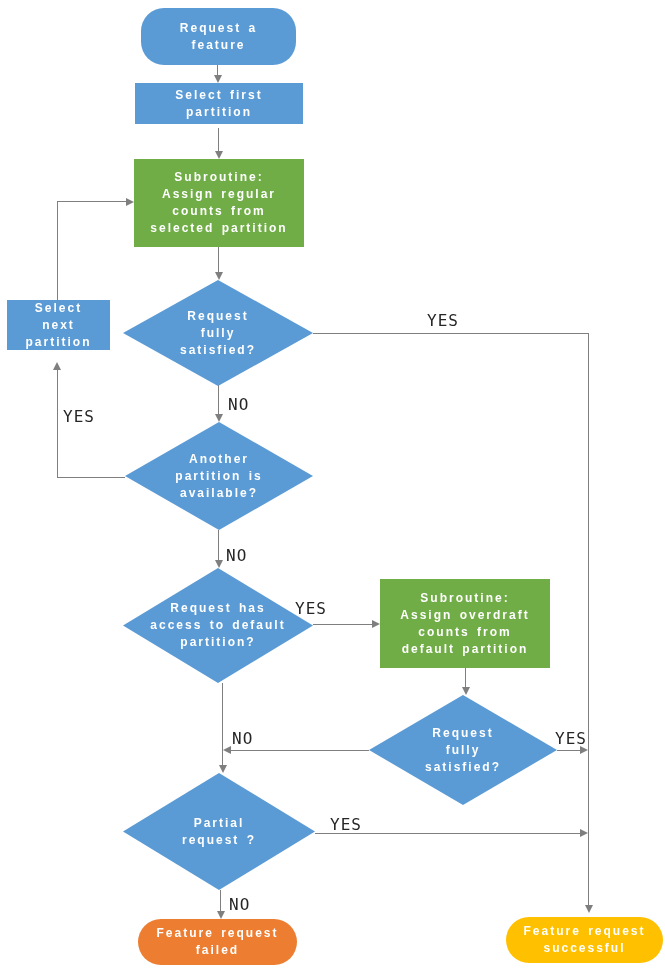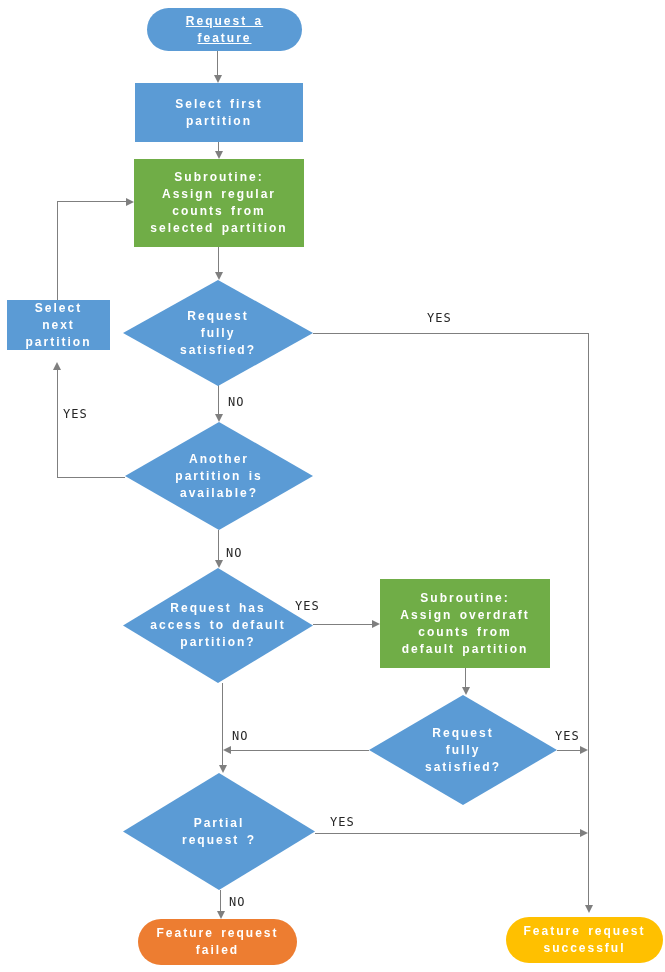--- a/index.html
+++ b/index.html
@@ -24,22 +24,22 @@
     white-space: pre-line;
     box-sizing: border-box;
   }
   .pill   { border-radius: 23px; }
   .blue   { background: var(--node_blue); }
   .green  { background: var(--node_green); }
   .orange { background: var(--node_orange); }
   .yellow { background: var(--node_yellow); }
   .diamond { clip-path: polygon(50% 0%, 100% 50%, 50% 100%, 0% 50%); }
 
-  #n-start        { left:147px; top:8px;   width:155px; height:43px;text-decoration:underline; }
-  #n-select-first { left:135px; top:83px;  width:168px; height:59px; }
+  #n-start        { left:141px; top:8px;   width:155px; height:57px; }
+  #n-select-first { left:135px; top:83px;  width:168px; height:41px; }
   #n-sub-regular  { left:134px; top:159px; width:170px; height:88px; }
   #n-satisfied1   { left:123px; top:280px; width:190px; height:106px; }
   #n-select-next  { left:7px;   top:300px; width:103px; height:50px; }
   #n-another      { left:125px; top:422px; width:188px; height:108px; }
   #n-default      { left:123px; top:568px; width:190px; height:115px; }
   #n-sub-overdraft{ left:380px; top:579px; width:170px; height:89px; }
   #n-satisfied2   { left:369px; top:695px; width:188px; height:110px; }
   #n-partial      { left:123px; top:773px; width:192px; height:117px; }
   #n-failed       { left:138px; top:919px; width:159px; height:46px; }
   #n-success      { left:506px; top:917px; width:157px; height:46px; }
@@ -49,21 +49,21 @@
   .arr { position:absolute; width:0; height:0; }
   .arr.down  { border-left:4px solid transparent; border-right:4px solid transparent; border-top:8px solid var(--connector); }
   .arr.up    { border-left:4px solid transparent; border-right:4px solid transparent; border-bottom:8px solid var(--connector); }
   .arr.right { border-top:4px solid transparent; border-bottom:4px solid transparent; border-left:8px solid var(--connector); }
   .arr.left  { border-top:4px solid transparent; border-bottom:4px solid transparent; border-right:8px solid var(--connector); }
 
   
   .edge-label {
     position:absolute;
     font-family: "DejaVu Sans Mono", monospace;
-    font-size: 12px;
+    font-size: 16px;
     letter-spacing: 1px;
     color: var(--edge_label);
     white-space: nowrap;
   }
 </style>
 </head>
 <body>
 
 <div id="canvas">
 

